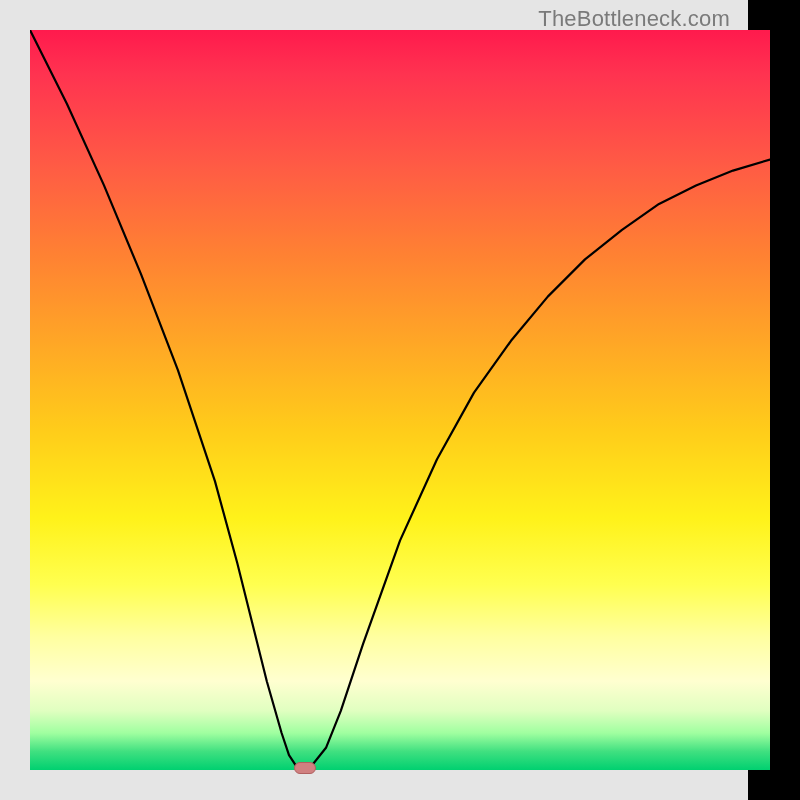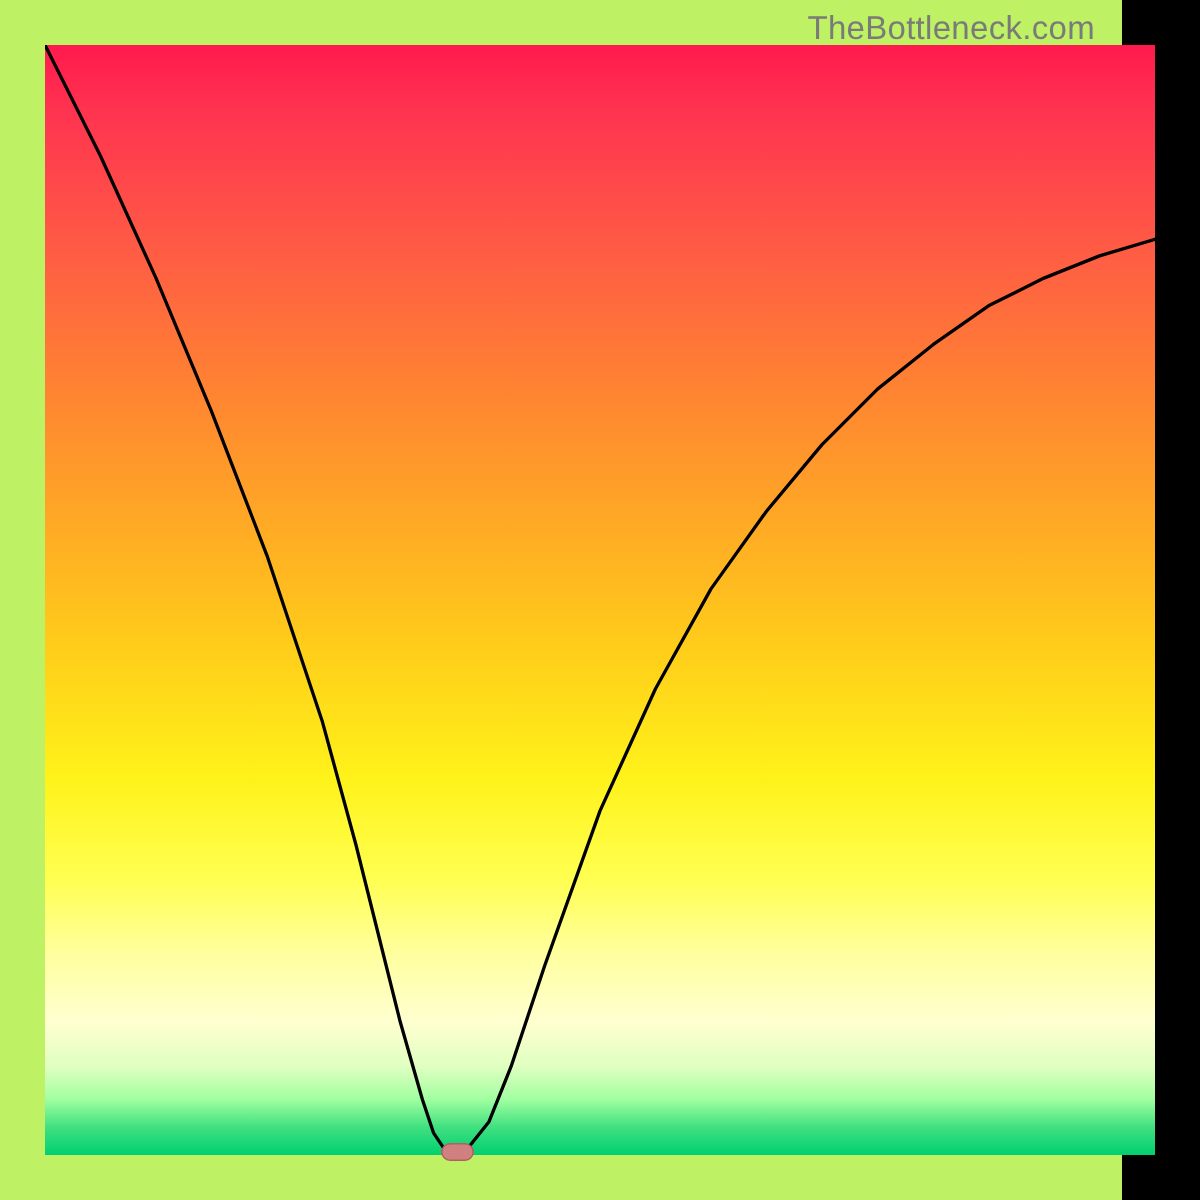--- a/index.html
+++ b/index.html
@@ -9,21 +9,21 @@
     background: #000;
     position: relative;
     font-family: Arial, sans-serif;
   }
   .frame {
     position: absolute;
     left: 0;
     top: 0;
     width: 748px;
     height: 800px;
-    background: #bef264;
+    background: #e5e5e5;
   }
   .plot-area {
     position: absolute;
     left: 30px;
     top: 30px;
     width: 740px;
     height: 740px;
     background: linear-gradient(to bottom,
       #ff1a4d 0%,
       #ff3350 6%,

